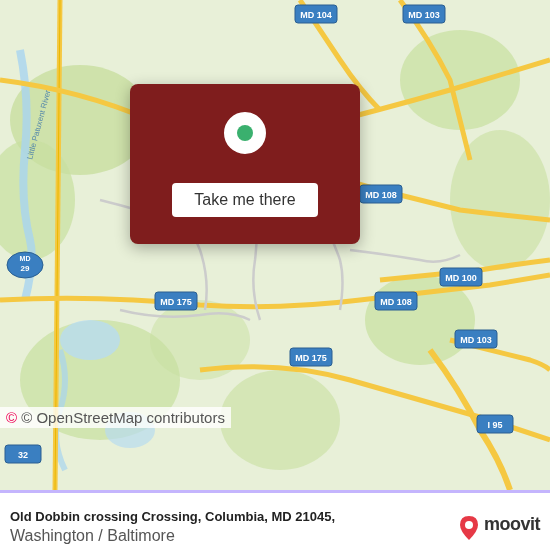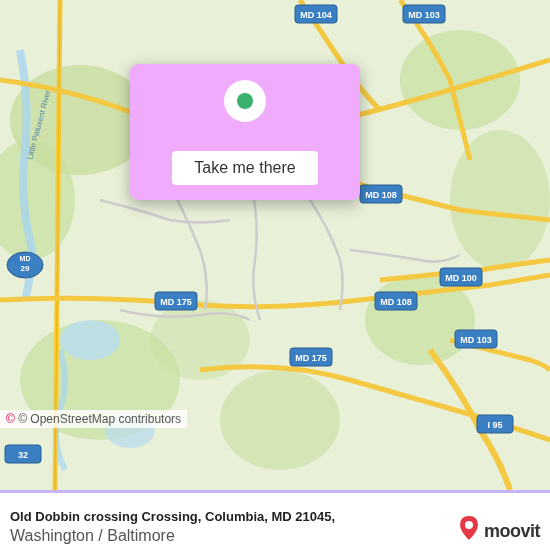--- a/index.html
+++ b/index.html
@@ -15,25 +15,25 @@
       width: 550px;
       height: 490px;
       position: relative;
       overflow: hidden;
       background-color: #e8f0d8;
     }
 
     
     #button-overlay {
       position: absolute;
-      top: 64px;
+      top: 84px;
       left: 130px;
       width: 230px;
-      height: 136px;
-      background: #f0abfc;
+      height: 160px;
+      background: #7f1d1d;
       border-radius: 8px;
       display: flex;
       flex-direction: column;
       align-items: center;
       justify-content: center;
       cursor: pointer;
       box-shadow: 0 4px 15px rgba(0,0,0,0.3);
     }
 
     #pin-icon {
@@ -63,42 +63,42 @@
       align-items: center;
       padding: 0 10px;
       border-top: 3px solid #c4b5fd;
     }
 
     #osm-attribution {
       position: absolute;
       bottom: 62px;
       left: 0;
       background: rgba(255,255,255,0.8);
-      font-size: 12px;
+      font-size: 15px;
       padding: 2px 6px;
       color: #555;
     }
 
     .info-location {
       flex: 1;
       font-size: 13px;
       font-weight: 600;
       color: #222;
       line-height: 1.3;
     }
 
     .info-region {
       font-size: 16px;
       font-weight: 400;
       color: #555;
     }
 
     .moovit-logo {
       display: flex;
-      align-items: flex-end;
+      align-items: flex-start;
       gap: 4px;
       flex-shrink: 0;
       margin-left: 8px;
     }
 
     .moovit-pin {
       width: 22px;
       height: 28px;
     }
 

